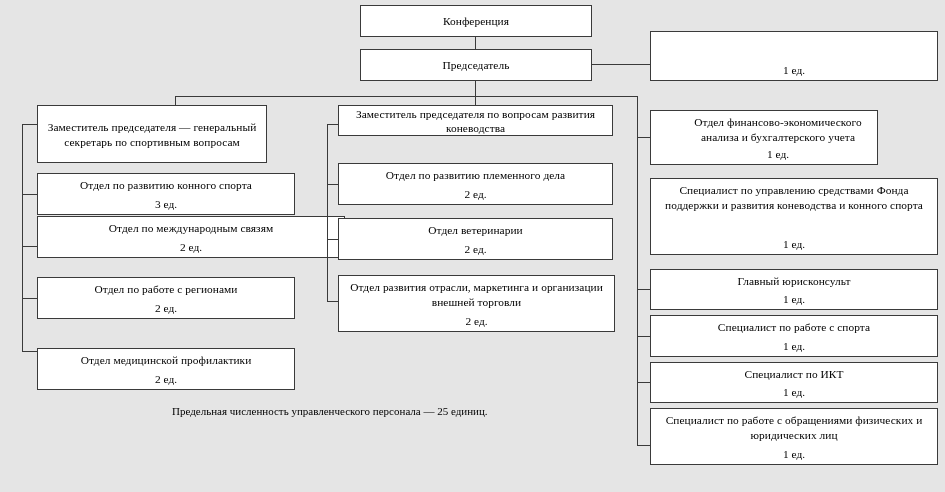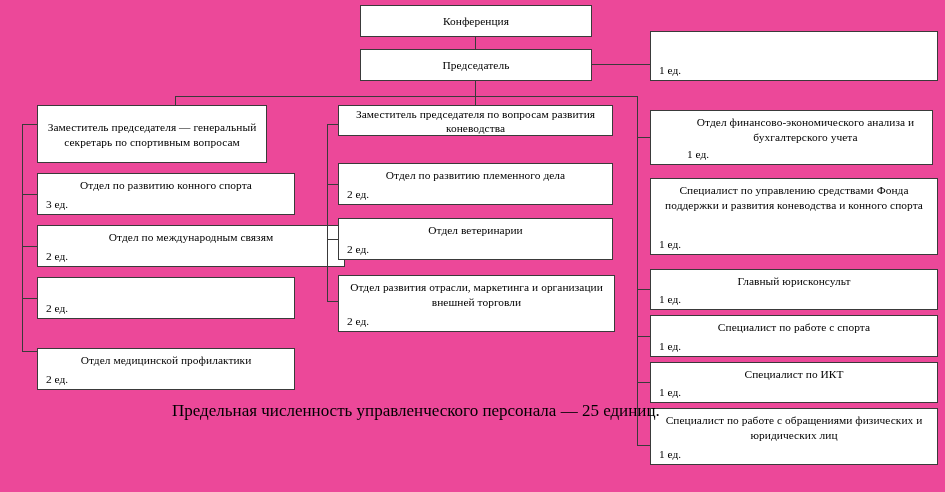--- a/index.html
+++ b/index.html
@@ -4,21 +4,21 @@
 <style>
   html, body {
     margin: 0;
     padding: 0;
     background: #ffffff;
   }
   #canvas {
     position: relative;
     width: 945px;
     height: 492px;
-    background: #ec4899;
+    background: #e5e5e5;
     font-family: "Liberation Serif", "DejaVu Serif", serif;
     overflow: hidden;
   }
   .box {
     position: absolute;
     box-sizing: border-box;
     border: 1.4px solid #3a3a3a;
     background: #ffffff;
     padding: 4px 8px 3px 8px;
     display: flex;
@@ -27,41 +27,41 @@
     align-items: stretch;
   }
   .box .title {
     text-align: center;
     font-size: 11.4px;
     line-height: 14.5px;
     color: #000000;
     letter-spacing: 0.05px;
   }
   .box .count {
-    text-align: left;
+    text-align: center;
     font-size: 11.4px;
     line-height: 14.5px;
     color: #000000;
     margin-top: auto;
   }
   .box.centered {
     justify-content: center;
   }
   .box.centered .title {
     margin: auto 0;
   }
   .line {
     position: absolute;
     background: #3a3a3a;
   }
   .line.h { height: 1.4px; }
   .line.v { width: 1.4px; }
   .footnote {
     position: absolute;
-    font-size: 17px;
+    font-size: 11px;
     line-height: 14px;
     color: #000000;
     white-space: nowrap;
   }
 </style>
 </head>
 <body>
 
 <div id="canvas">
 
@@ -98,27 +98,28 @@
   <div class="line v" style="left:22px; top:124px; height:227px;"></div>
 
   <div class="line h" style="left:22px; top:124px; width:16px;"></div>
 
   <div class="box" style="left:37px; top:173px; width:258px; height:42px;">
     <div class="title">Отдел по развитию конного спорта</div>
     <div class="count">3 ед.</div>
   </div>
   <div class="line h" style="left:22px; top:194px; width:16px;"></div>
 
-  <div class="box" style="left:37px; top:225px; width:308px; height:42px;">
+  <div class="box" style="left:37px; top:216px; width:308px; height:42px;">
     <div class="title">Отдел по международным связям</div>
     <div class="count">2 ед.</div>
   </div>
   <div class="line h" style="left:22px; top:246px; width:16px;"></div>
 
   <div class="box" style="left:37px; top:277px; width:258px; height:42px;">
+    <div class="title">Отдел по работе с регионами</div>
     <div class="count">2 ед.</div>
   </div>
   <div class="line h" style="left:22px; top:298px; width:16px;"></div>
 
   <div class="box" style="left:37px; top:348px; width:258px; height:42px;">
     <div class="title">Отдел медицинской профилактики</div>
     <div class="count">2 ед.</div>
   </div>
   <div class="line h" style="left:22px; top:351px; width:16px;"></div>
 
@@ -140,21 +141,21 @@
     <div class="count">2 ед.</div>
   </div>
   <div class="line h" style="left:327px; top:239px; width:12px;"></div>
 
   <div class="box" style="left:338px; top:275px; width:277px; height:57px;">
     <div class="title">Отдел развития отрасли, маркетинга и организации внешней торговли</div>
     <div class="count">2 ед.</div>
   </div>
   <div class="line h" style="left:327px; top:301px; width:12px;"></div>
 
-  <div class="box" style="left:650px; top:110px; width:283px; height:55px;padding-left:36px;">
+  <div class="box" style="left:650px; top:110px; width:228px; height:55px;padding-left:36px;">
     <div class="title">Отдел финансово-экономического анализа и бухгалтерского учета</div>
     <div class="count">1 ед.</div>
   </div>
   <div class="line h" style="left:637px; top:137px; width:14px;"></div>
 
   <div class="box" style="left:626px; top:178px; width:288px; height:77px;margin-left:24px;">
     <div class="title">Специалист по управлению средствами Фонда поддержки и развития коневодства и конного спорта</div>
     <div class="count">1 ед.</div>
   </div>
 

